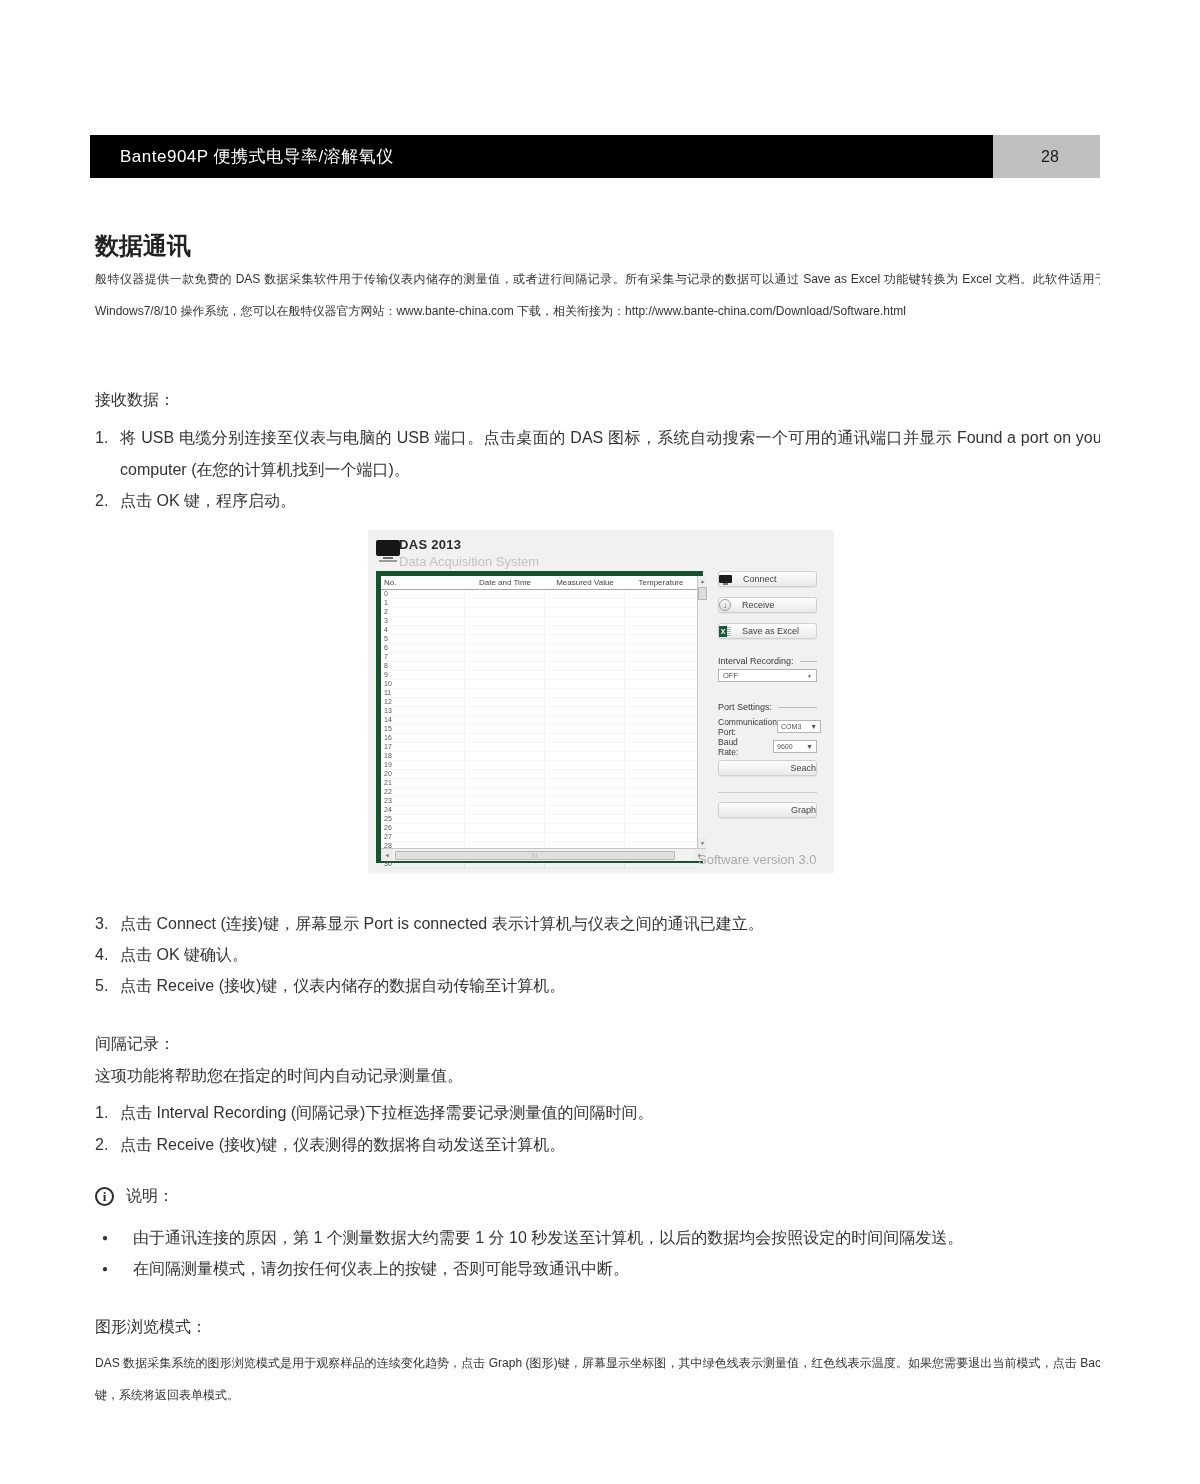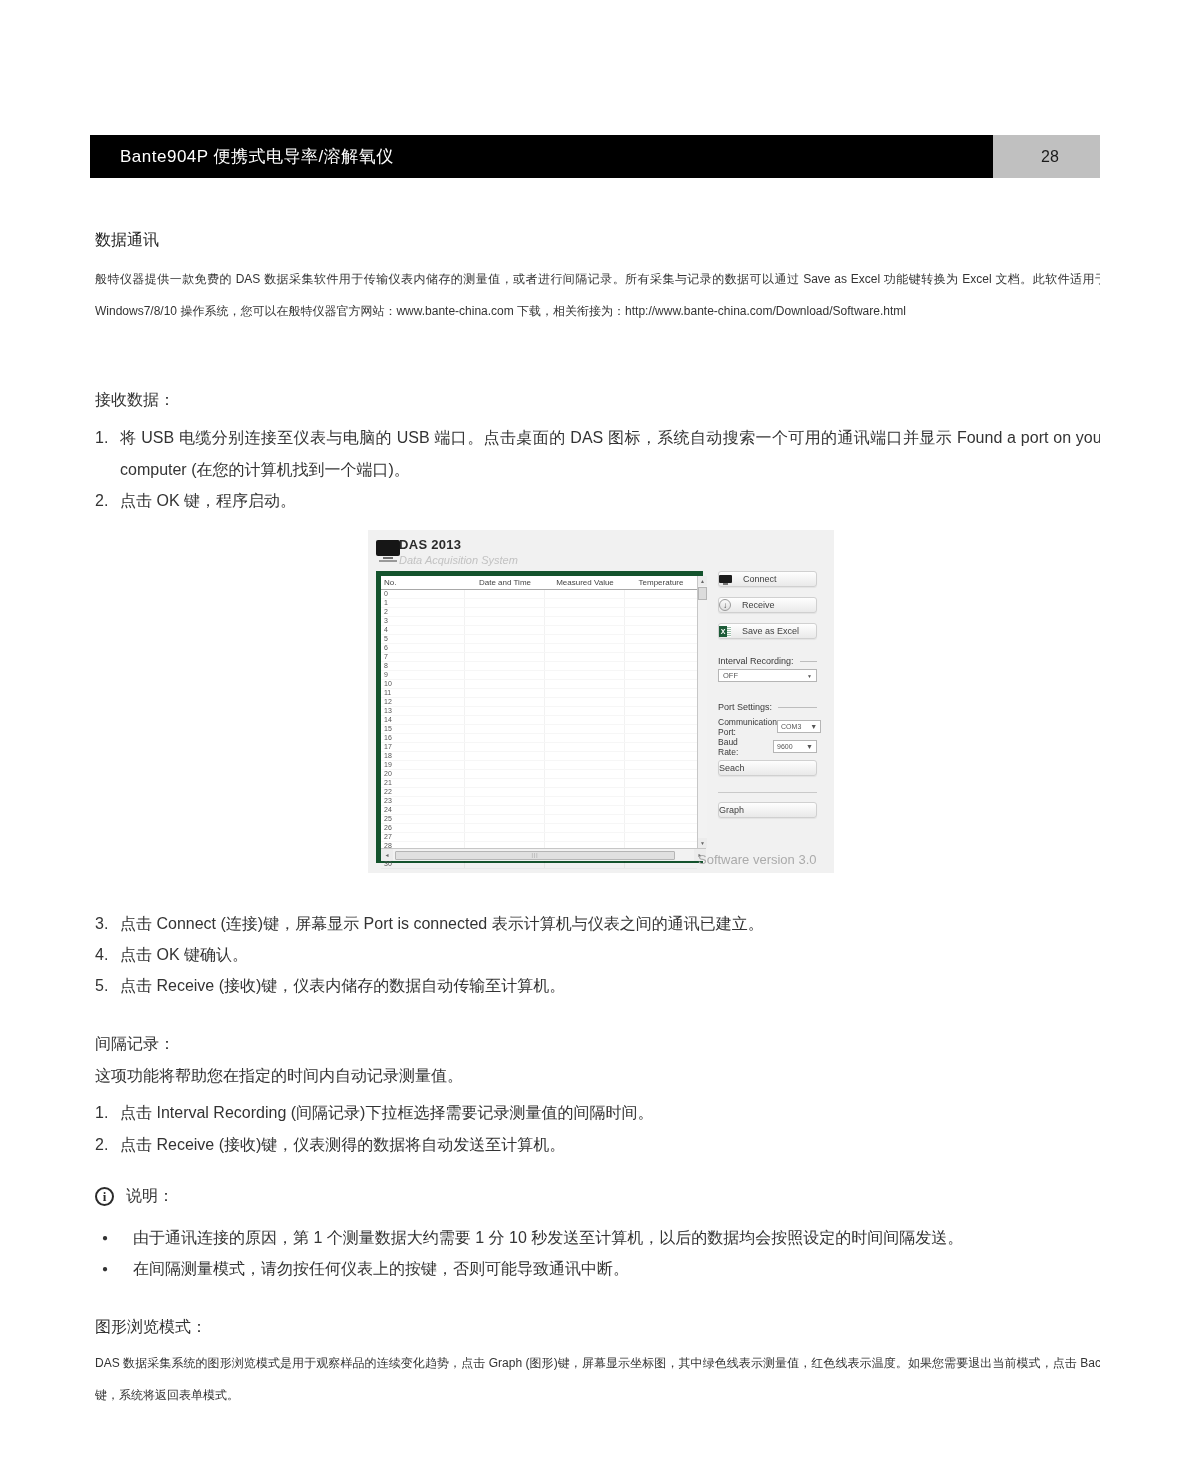--- a/index.html
+++ b/index.html
@@ -9,21 +9,21 @@
 
   
   .hdr-bar { position:absolute; left:90px; top:95px; width:903px; height:43px;
              background:#000; display:flex; align-items:center; }
   .hdr-title { color:#fff; font-size:17px; padding-left:30px; letter-spacing:0.5px; }
   .hdr-page { position:absolute; left:993px; top:95px; width:114px; height:43px;
               background:#c0c0c0; color:#1a1a1a; font-size:16px;
               display:flex; align-items:center; justify-content:center; }
 
   
-  .sec-title { position:absolute; left:95px; top:190px; font-size:16px; font-weight:normal; color:#222; }
+  .sec-title { position:absolute; left:95px; top:190px; font-size:24px; font-weight:bold; color:#222; }
   .para { position:absolute; left:95px; width:1012px; font-size:12px; line-height:31.5px;
           text-align:justify; color:#333; }
   .subhead { position:absolute; left:95px; font-size:16px; color:#333; }
   .li { position:absolute; left:95px; width:1012px; display:flex; font-size:16px; line-height:31.5px; color:#333; }
   .li .num { flex:0 0 25px; }
   .li .txt { flex:1; text-align:justify; }
   .stepline { position:absolute; left:95px; width:1012px; display:flex; font-size:16px; line-height:31.5px; color:#333; }
   .stepline .num { flex:0 0 25px; }
 
   .note-head { position:absolute; left:95px; display:flex; align-items:center; gap:12px; font-size:16px; color:#333; }
@@ -32,21 +32,21 @@
                font-family:"Liberation Serif",serif; font-weight:bold; font-size:13px; color:#2b2b2b; }
   .bullet { position:absolute; left:100px; width:1007px; display:flex; font-size:16px; line-height:31.5px; color:#333; }
   .bullet .dot { flex:0 0 33px; font-size:10px; line-height:31.5px; padding-left:2px; }
 
   
   .panel { position:absolute; left:368px; top:490px; width:466px; height:343px; background:#f1f1f1; }
   .das-logo { position:absolute; left:8px; top:10px; width:24px; height:16px; background:#161616; border-radius:2px; }
   .das-logo .stand { position:absolute; left:7px; top:17px; width:10px; height:2px; background:#6e6e6e; }
   .das-logo .base { position:absolute; left:3px; top:20px; width:18px; height:2px; background:#9a9a9a; }
   .das-title { position:absolute; left:31px; top:7px; font-size:13px; font-weight:bold; color:#2a2a2a; letter-spacing:0.3px; }
-  .das-sub { position:absolute; left:31px; top:24px; font-size:11px; color:#c2c2c2;font-style:italic; }
+  .das-sub { position:absolute; left:31px; top:24px; font-size:13px; color:#c2c2c2; }
 
   .tblwrap { position:absolute; left:8px; top:41px; width:327px; height:292px;
              background:#fff; border:5px solid #14532d; }
   .thead { position:absolute; left:0; top:0; width:316px; height:14px; display:flex;
            border-bottom:1px solid #a8a8a8; background:#fff; font-size:8px; color:#444; }
   .thead span { display:flex; align-items:center; }
   .th0 { width:84px; padding-left:3px; }
   .th1 { width:80px; justify-content:center; }
   .th2 { width:80px; justify-content:center; }
   .th3 { flex:1; justify-content:center; }
@@ -69,21 +69,21 @@
   .harrow.left { left:0; } .harrow.right { right:0; }
   .hthumb { position:absolute; left:14px; top:1.5px; width:280px; height:9px;
             background:#e0e0e0; border:1px solid #b5b5b5; border-radius:1px;
             display:flex; align-items:center; justify-content:center; font-size:5px; color:#999; letter-spacing:1px; }
 
   .appbtn { position:absolute; left:350px; width:99px; height:16px;
             background:linear-gradient(#fefefe,#e9e9e9); border:1px solid #d0d0d0; border-radius:3px;
             display:flex; align-items:center; font-size:9px; color:#3f3f3f;
             box-shadow:0 1px 1px rgba(0,0,0,0.06); }
   .appbtn.iconic { padding-left:0; gap:11px; }
-  .appbtn.center { justify-content:flex-start; }
+  .appbtn.center { justify-content:flex-end; }
   .mon-icon { width:13px; height:8px; background:#1d1d1d; border-radius:1px; position:relative; }
   .mon-icon::after { content:""; position:absolute; left:4px; bottom:-2px; width:5px; height:2px; background:#777; }
   .dl-icon { width:12px; height:12px; border-radius:50%; border:1px solid #9a9a9a;
              background:linear-gradient(#fbfbfb,#dfdfdf); color:#444; font-size:8px; font-weight:bold;
              display:flex; align-items:center; justify-content:center; }
   .xl-icon { width:12px; height:11px; display:flex; }
   .xl-icon .xl-left { width:8px; background:#1d5c38; color:#fff; font-size:7px; font-weight:bold;
                       display:flex; align-items:center; justify-content:center; }
   .xl-icon .xl-lines { width:4px; background:repeating-linear-gradient(#fff 0 1px,#9bbfa9 1px 2px); }
 

